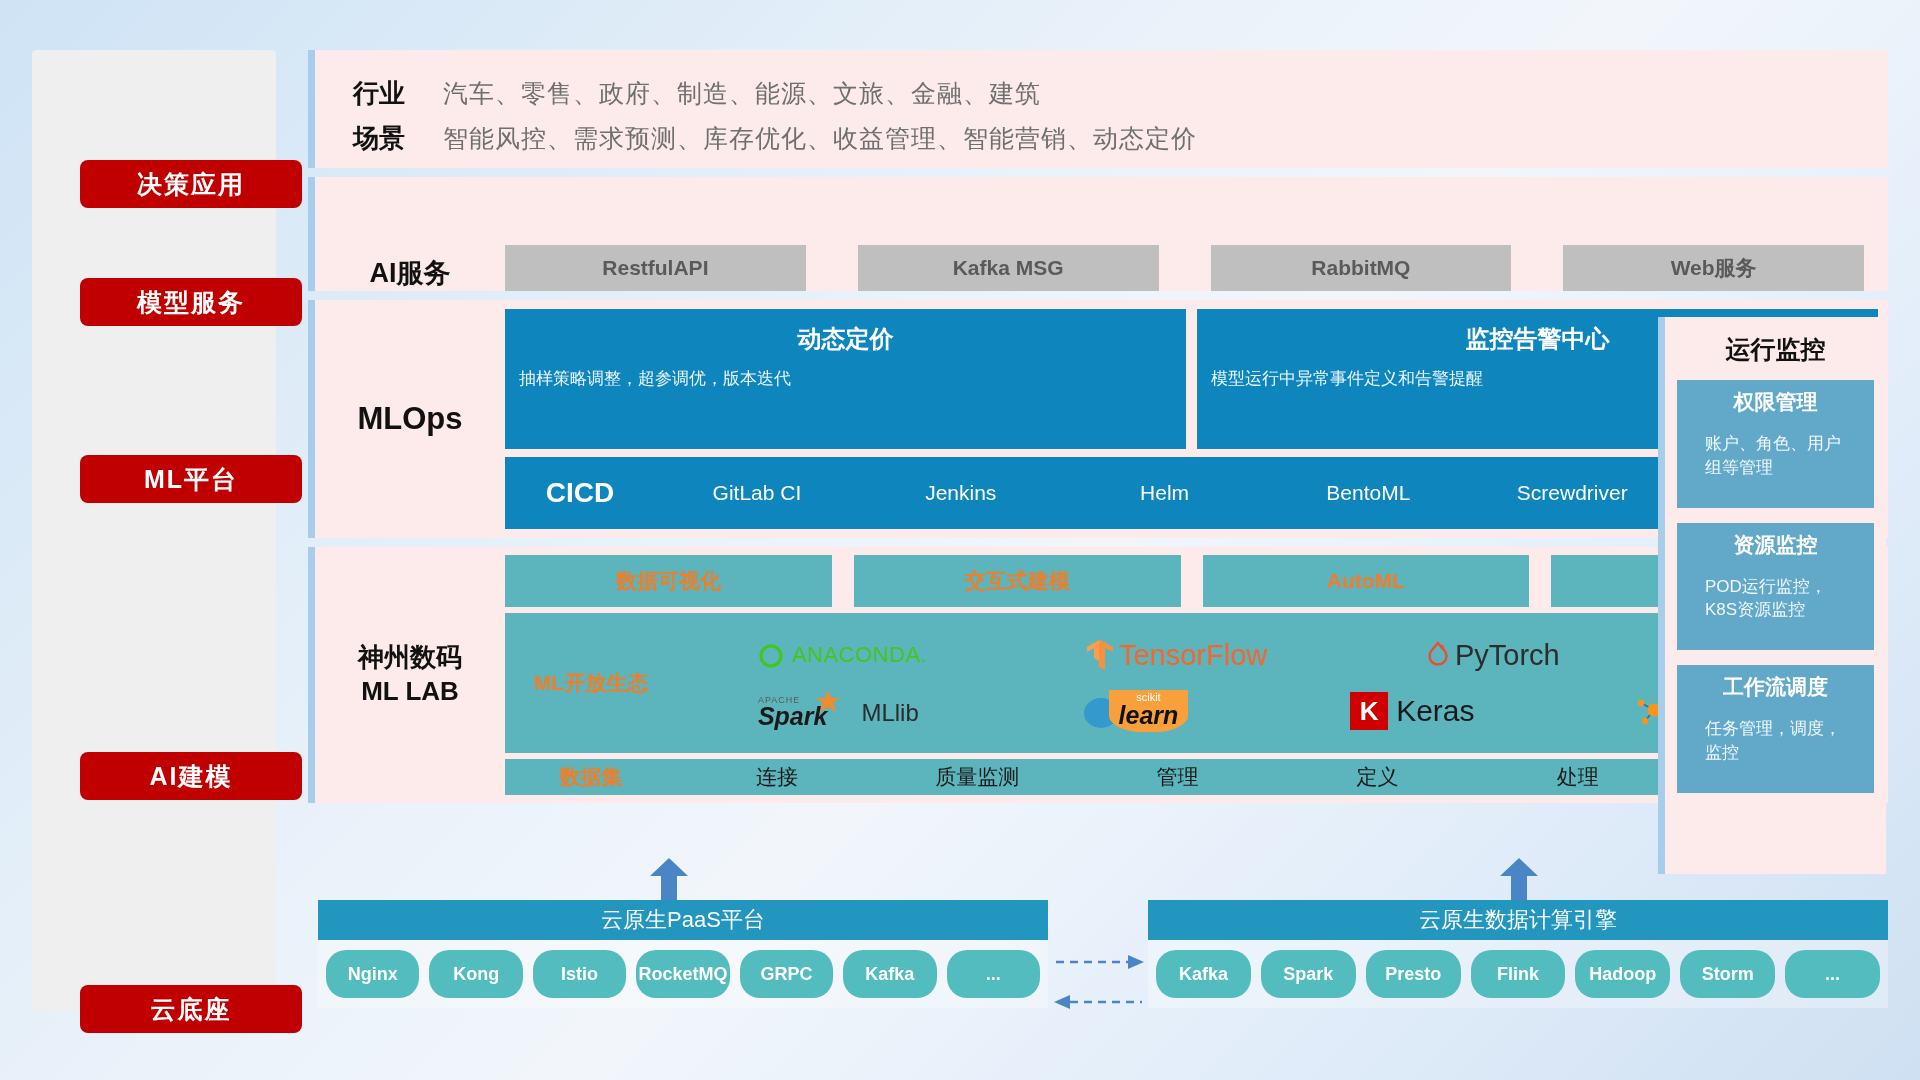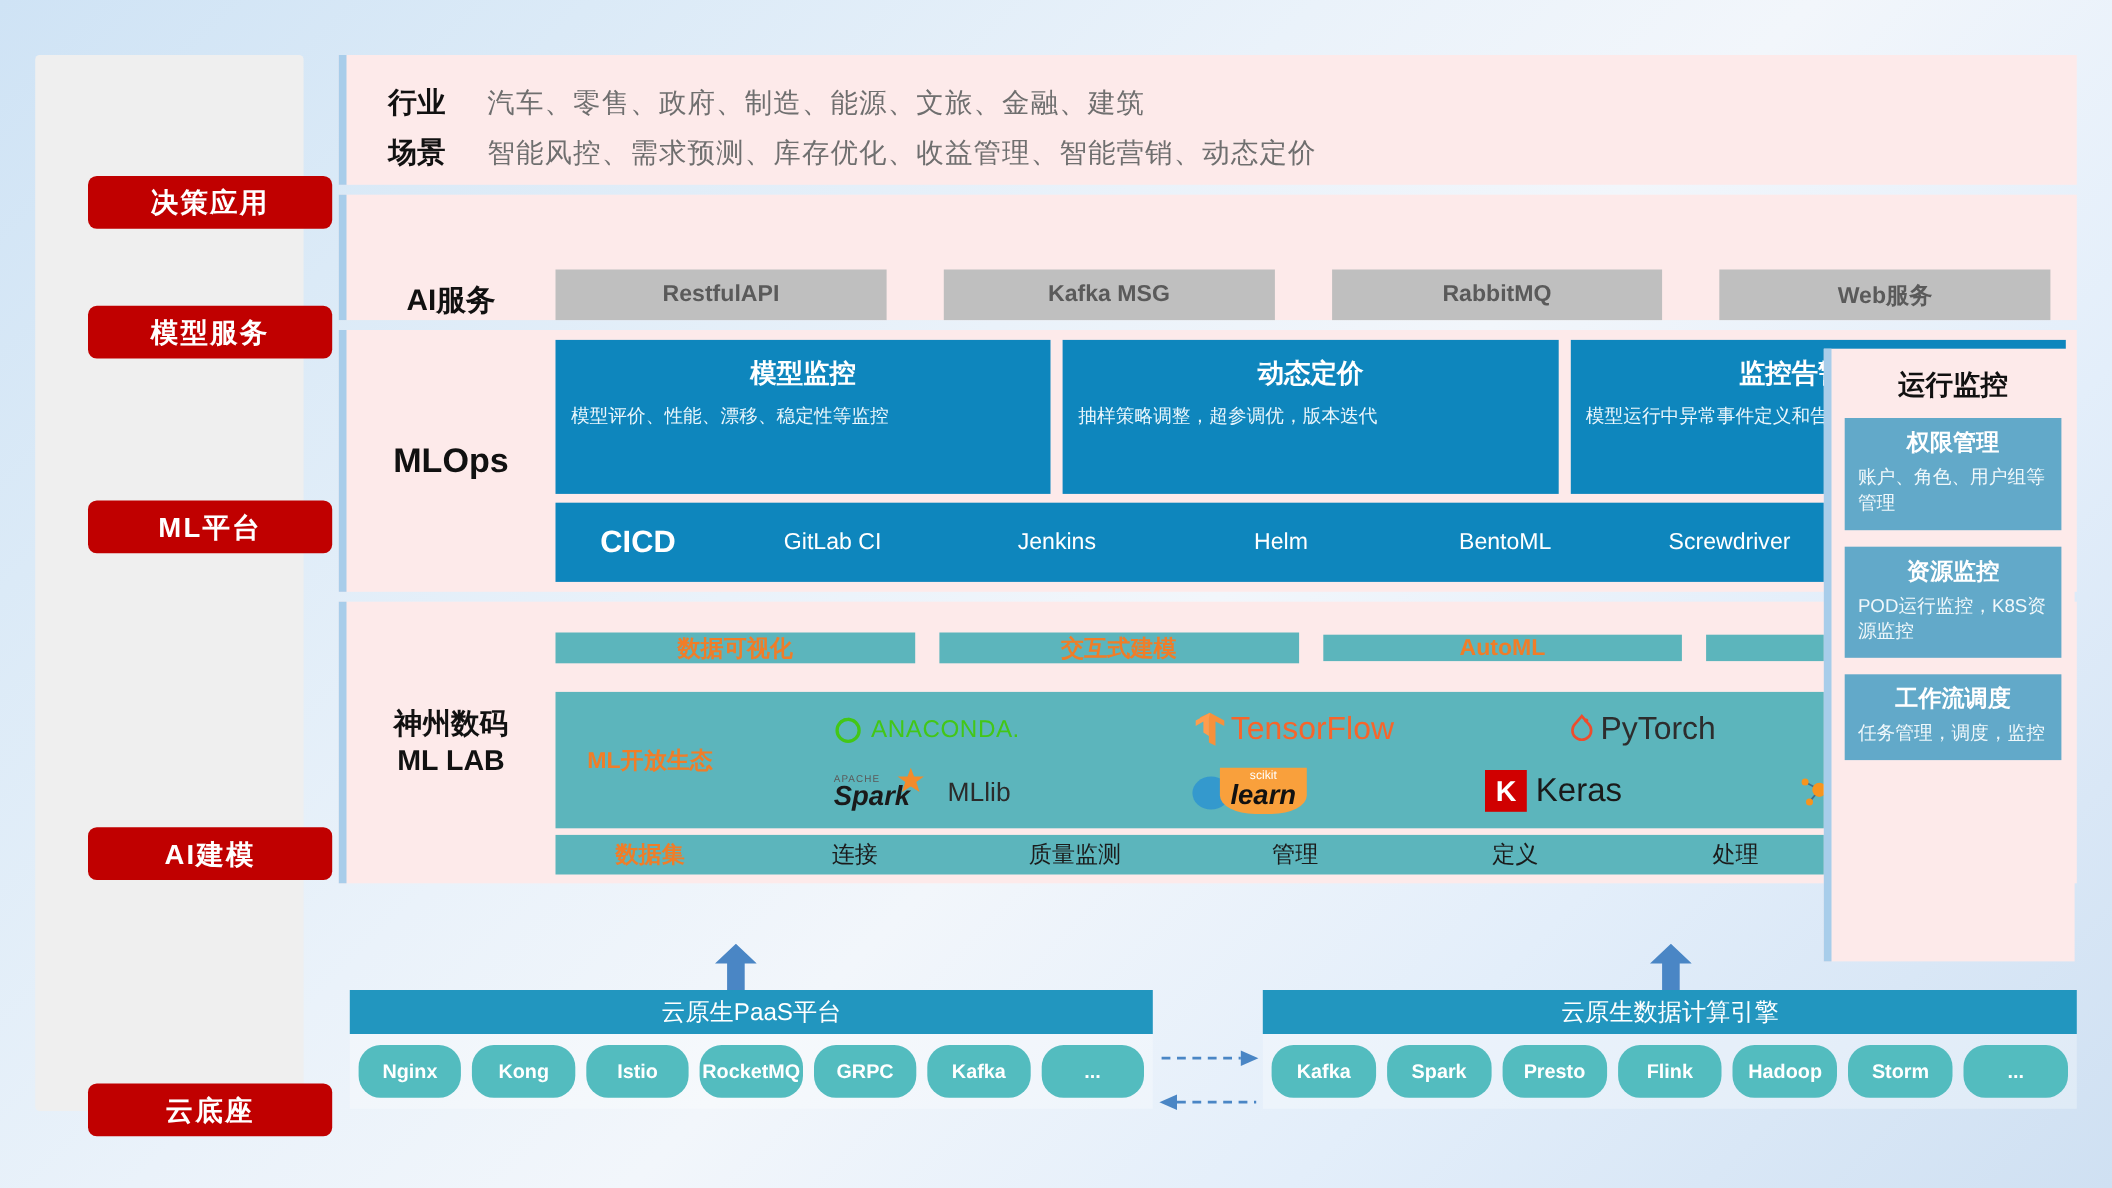--- a/index.html
+++ b/index.html
@@ -56,41 +56,41 @@
   .cicd{background:#0e86bd;height:72px;display:flex;align-items:center;color:#fff;overflow:hidden;}
   .cicd-title{width:150px;text-align:center;font-size:28px;font-weight:bold;flex:none;}
   .cicd-items{flex:1;display:flex;}
   .cicd-item{flex:1;text-align:center;font-size:21px;line-height:1.35;}
 
   
   .band-lab{height:256px;display:flex;box-sizing:border-box;padding:8px 10px 8px 0;}
   .lab-label{width:190px;display:flex;align-items:center;justify-content:center;
     font-size:26px;font-weight:bold;color:#111;line-height:1.3;text-align:center;flex:none;}
   .lab-right{flex:1;display:flex;flex-direction:column;gap:6px;}
-  .lab-tabs{display:flex;gap:22px;height:68px;align-items:center;}
+  .lab-tabs{display:flex;gap:22px;height:52px;}
   .lab-tab{flex:1;background:#5cb5bc;display:flex;align-items:center;justify-content:center;
     color:#f07d28;font-size:21px;font-weight:bold;}
   .lab-eco{flex:1;background:#5cb5bc;display:flex;align-items:center;}
   .eco-label{width:172px;text-align:center;color:#f07d28;font-size:21px;font-weight:bold;flex:none;}
   .eco-logos{flex:1;display:flex;flex-direction:column;justify-content:center;gap:2px;padding-right:6px;}
   .eco-line{display:flex;align-items:center;justify-content:space-around;height:54px;}
   .lab-data{height:36px;background:#5cb5bc;display:flex;align-items:center;}
   .data-label{width:172px;text-align:center;color:#f07d28;font-size:21px;font-weight:bold;flex:none;}
   .data-items{flex:1;display:flex;}
   .data-item{flex:1;text-align:center;font-size:21px;color:#1b1b1b;}
 
   
   .monitor{
     position:absolute;left:1658px;top:317px;width:228px;height:557px;
     background:#fdeaea;border-left:7px solid #a8cdea;box-sizing:border-box;padding:10px 12px;
   }
   .monitor h3{margin:6px 0 14px 0;text-align:center;font-size:25px;font-weight:bold;color:#111;}
   .mon-card{background:#62a9c9;color:#fff;margin-bottom:15px;padding:8px 12px 12px 12px;box-sizing:border-box;}
   .mon-card h5{margin:0 0 6px 0;text-align:center;font-size:21px;font-weight:bold;}
-  .mon-card p{margin:0;font-size:17px;line-height:1.4;color:#f0f8fb;}
+  .mon-card p{margin:16px;font-size:17px;line-height:1.4;color:#f0f8fb;}
 
   
   .cloud{position:absolute;top:900px;height:130px;}
   .cloud-inner{background:rgba(255,255,255,0.30);padding:0;}
   .cloud-title{background:#2296bf;color:#fff;height:40px;display:flex;align-items:center;justify-content:center;font-size:22px;}
   .cloud-chips{display:flex;gap:10px;padding:10px 8px;}
   .cloud-chip{
     flex:1;height:48px;background:#53bcbf;border-radius:20px;color:#fff;
     display:flex;align-items:center;justify-content:center;text-align:center;
     font-size:18px;font-weight:bold;line-height:1.15;padding:0 2px;box-sizing:border-box;
@@ -154,24 +154,20 @@
         <div class="svc-chip">
           <span>Web服务</span>
         </div>
       </div>
     </div>
 
     <div class="band band-mlops">
       <div class="mlops-label">MLOps</div>
       <div class="mlops-right">
         <div class="mlops-cards">
-          <div class="mlops-card">
-            <h4>模型监控</h4>
-            <p>模型评价、性能、漂移、稳定性等监控</p>
-          </div>
           <div class="mlops-card">
             <h4>动态定价</h4>
             <p>抽样策略调整，超参调优，版本迭代</p>
           </div>
           <div class="mlops-card">
             <h4>监控告警中心</h4>
             <p>模型运行中异常事件定义和告警提醒</p>
           </div>
         </div>
         <div class="cicd">

